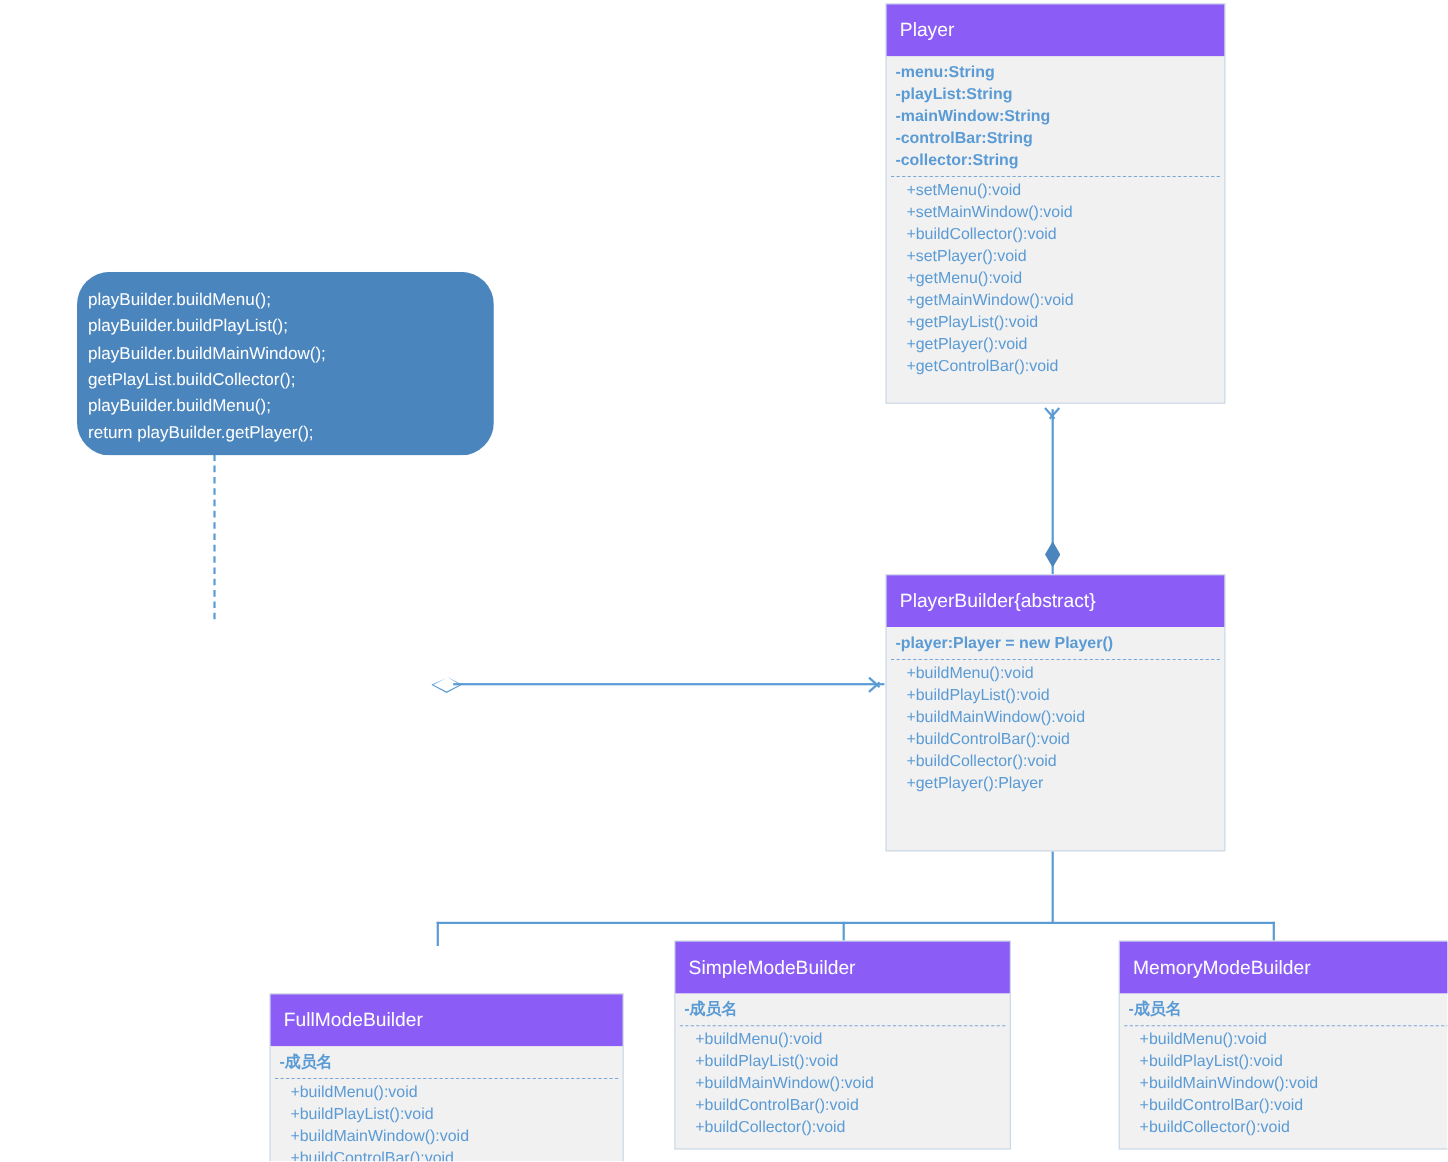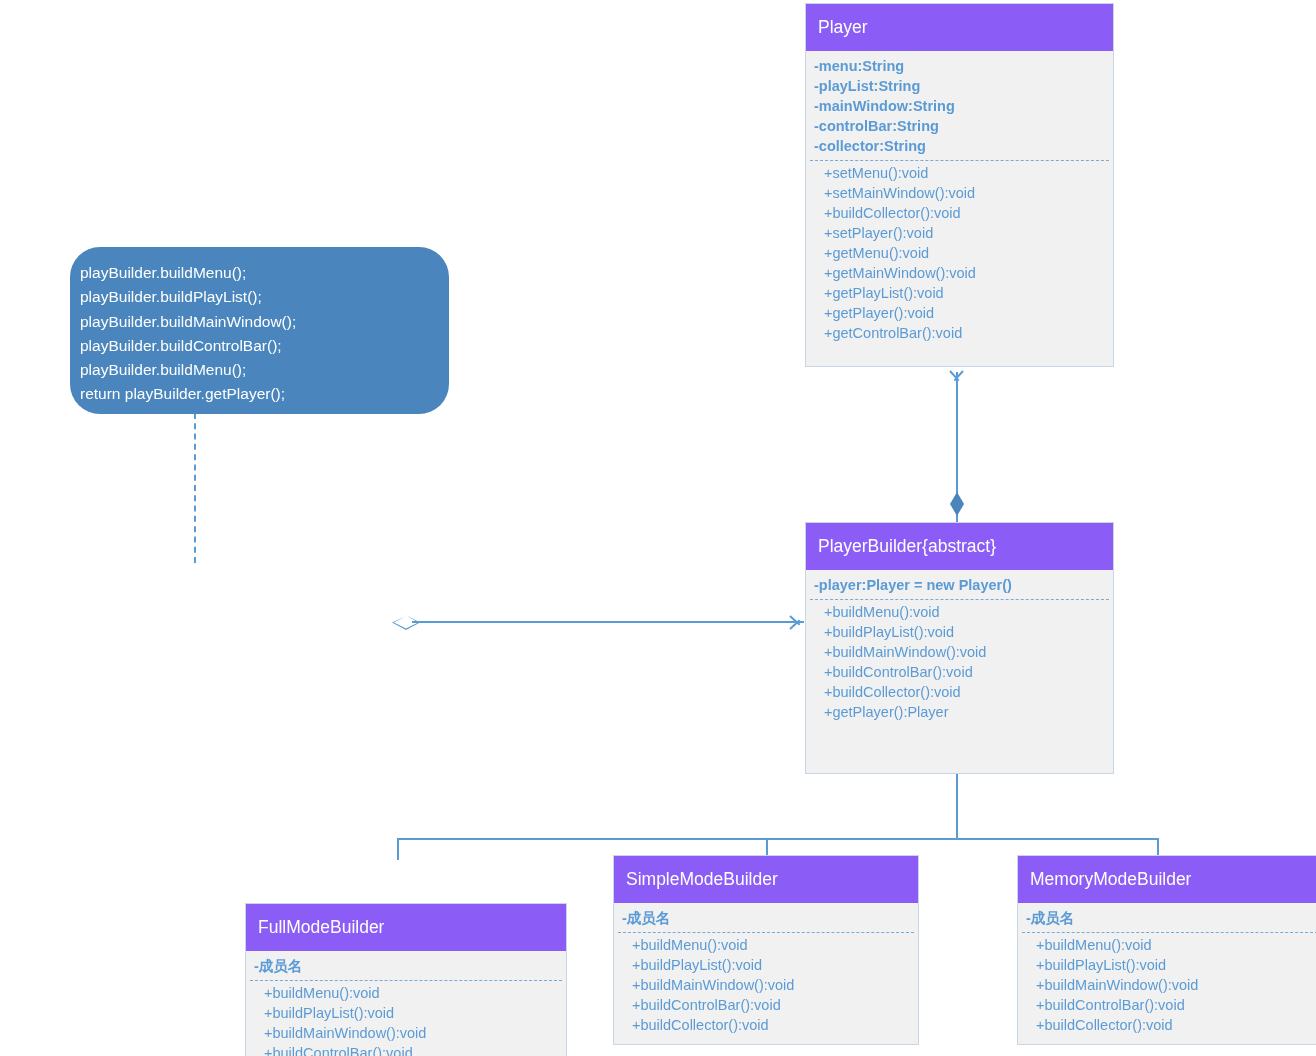--- a/index.html
+++ b/index.html
@@ -177,21 +177,21 @@
   <div class="edge-v" style="left:397px; top:838px; height:22px;"></div>
   <div class="edge-v" style="left:766px; top:838px; height:19px;"></div>
   <div class="edge-v" style="left:1157px; top:838px; height:19px;"></div>
 
   <div class="edge-dashed-v" style="left:194px; top:413px; height:150px;"></div>
 
   <div class="uml-note" style="left:70px; top:247px; width:379px; height:167px;">
     <div class="note-line">playBuilder.buildMenu();</div>
     <div class="note-line">playBuilder.buildPlayList();</div>
     <div class="note-line">playBuilder.buildMainWindow();</div>
-    <div class="note-line">playBuilder.buildControlBar();</div>
+    <div class="note-line">getPlayList.buildCollector();</div>
     <div class="note-line">playBuilder.buildMenu();</div>
     <div class="note-line">return playBuilder.getPlayer();</div>
   </div>
 
   <div class="uml-class" style="left:805px; top:3px; width:309px; height:364px;">
     <div class="uml-header">Player</div>
     <div class="uml-body">
       <div class="uml-compartment uml-attrs">
         <div class="uml-row attr">-menu:String</div>
         <div class="uml-row attr">-playList:String</div>

